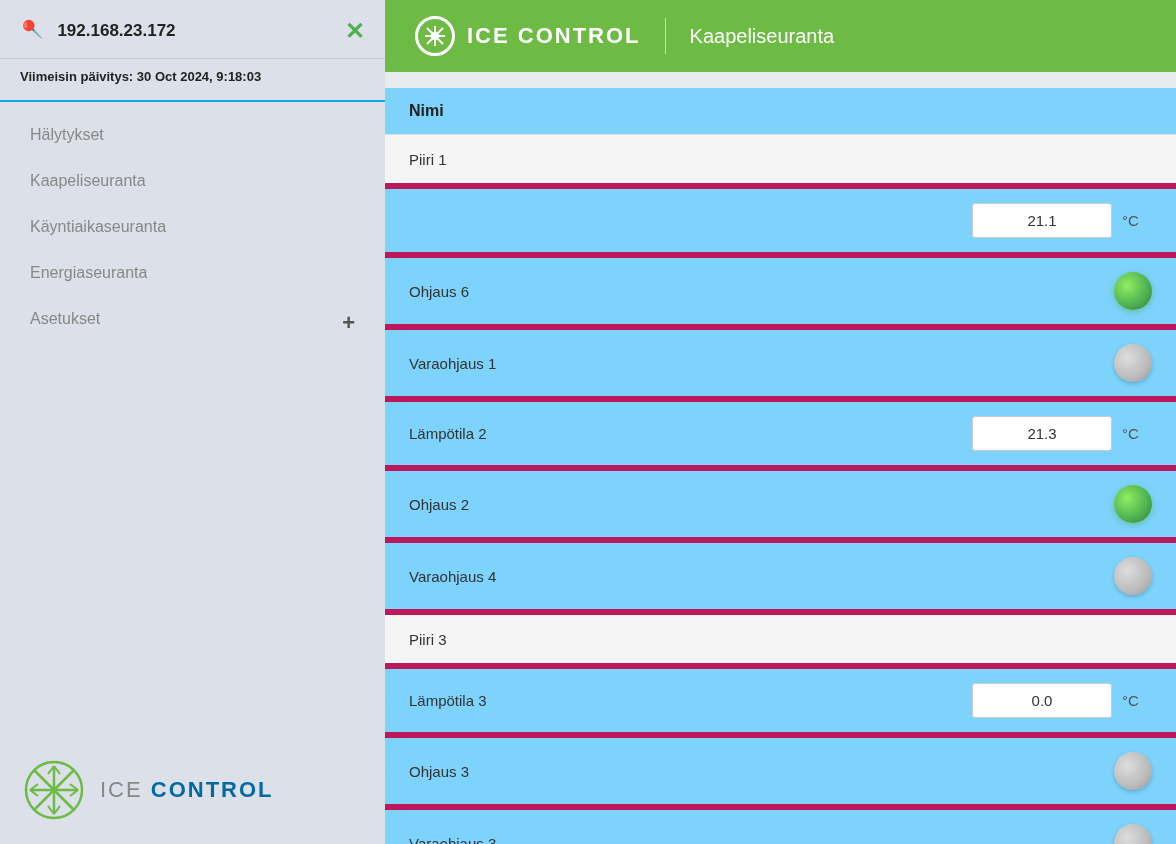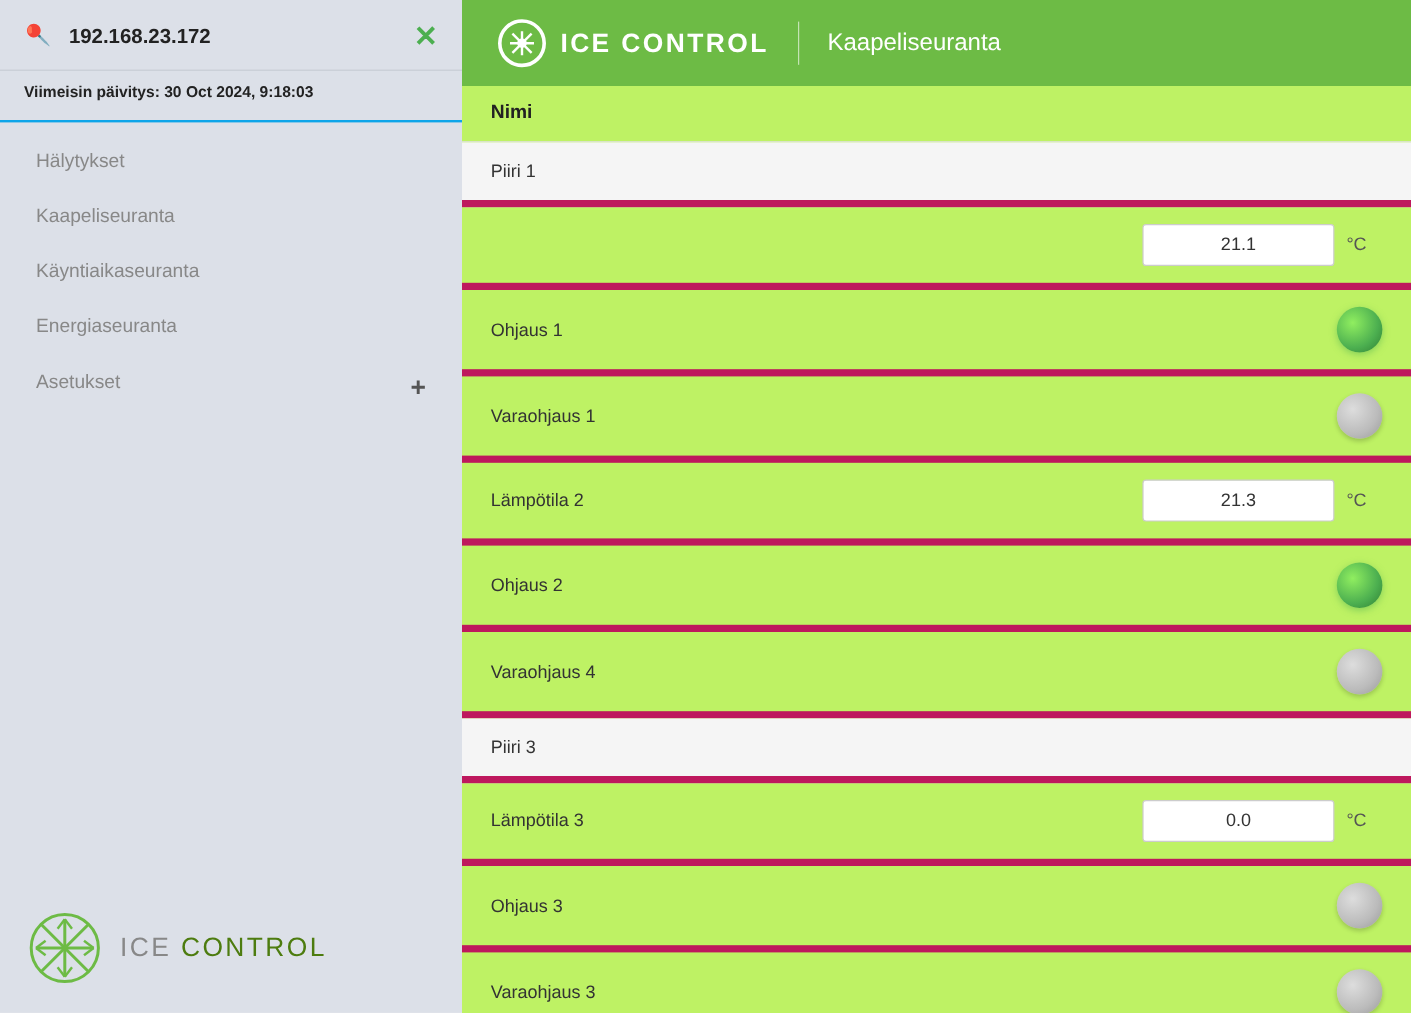--- a/index.html
+++ b/index.html
@@ -168,22 +168,23 @@
       margin: 0 24px;
     }
 
     .header-page {
       font-size: 20px;
       color: white;
     }
 
     .main-content {
       flex: 1;
-      background: #bef264;
+      background: #7dd3fc;
       overflow-y: auto;
+      margin-top: 16px;
     }
 
     .table-header {
       padding: 14px 24px;
       font-size: 16px;
       font-weight: bold;
       color: #222;
       border-bottom: 1px solid #e0e0e0;
     }
 
@@ -200,21 +201,21 @@
       background: #f5f5f5;
     }
 
     .row-label {
       font-size: 15px;
       color: #333;
       flex: 1;
     }
 
     .row-input {
-      width: 160px;
+      width: 140px;
       padding: 8px 12px;
       border: 1px solid #ccc;
       border-radius: 3px;
       font-size: 15px;
       text-align: center;
       background: white;
       color: #333;
     }
 
     .row-unit {
@@ -295,21 +296,21 @@
       <line x1="30" y1="6" x2="36" y2="14" stroke="#6dbb45" stroke-width="2"></line>
       <line x1="30" y1="54" x2="24" y2="46" stroke="#6dbb45" stroke-width="2"></line>
       <line x1="30" y1="54" x2="36" y2="46" stroke="#6dbb45" stroke-width="2"></line>
       <line x1="6" y1="30" x2="14" y2="24" stroke="#6dbb45" stroke-width="2"></line>
       <line x1="6" y1="30" x2="14" y2="36" stroke="#6dbb45" stroke-width="2"></line>
       <line x1="54" y1="30" x2="46" y2="24" stroke="#6dbb45" stroke-width="2"></line>
       <line x1="54" y1="30" x2="46" y2="36" stroke="#6dbb45" stroke-width="2"></line>
     </svg>
     <div>
       <span class="footer-logo-text">
-        <span style="color:#888;font-weight:normal;text-align:right;">ICE </span><span style="color:#4d7c0f;font-weight:normal;">CONTROL</span>
+        <span style="color:#888;font-weight:normal;text-align:right;">ICE </span><span style="color:#0369a1;font-weight:bold;">CONTROL</span>
       </span>
     </div>
   </div>
 </div>
 
 <div class="main">
   <div class="main-header">
     <div class="header-brand">
       <div class="header-snowflake">
         <svg width="24" height="24" viewBox="0 0 24 24" fill="white">
@@ -332,21 +333,21 @@
     <div class="table-row section-header">
       <span class="row-label">Piiri  1</span>
     </div>
     <div class="table-row">
       <div class="row-right">
         <input class="row-input" type="text" value="21.1" style="">
         <span class="row-unit">°C</span>
       </div>
     </div>
     <div class="table-row">
-      <span class="row-label">Ohjaus 1</span>
+      <span class="row-label">Ohjaus 6</span>
       <div class="row-right">
         <span class="status-dot green"></span>
       </div>
     </div>
     <div class="table-row">
       <span class="row-label">Varaohjaus 1</span>
       <div class="row-right">
         <span class="status-dot gray"></span>
       </div>
     </div>

